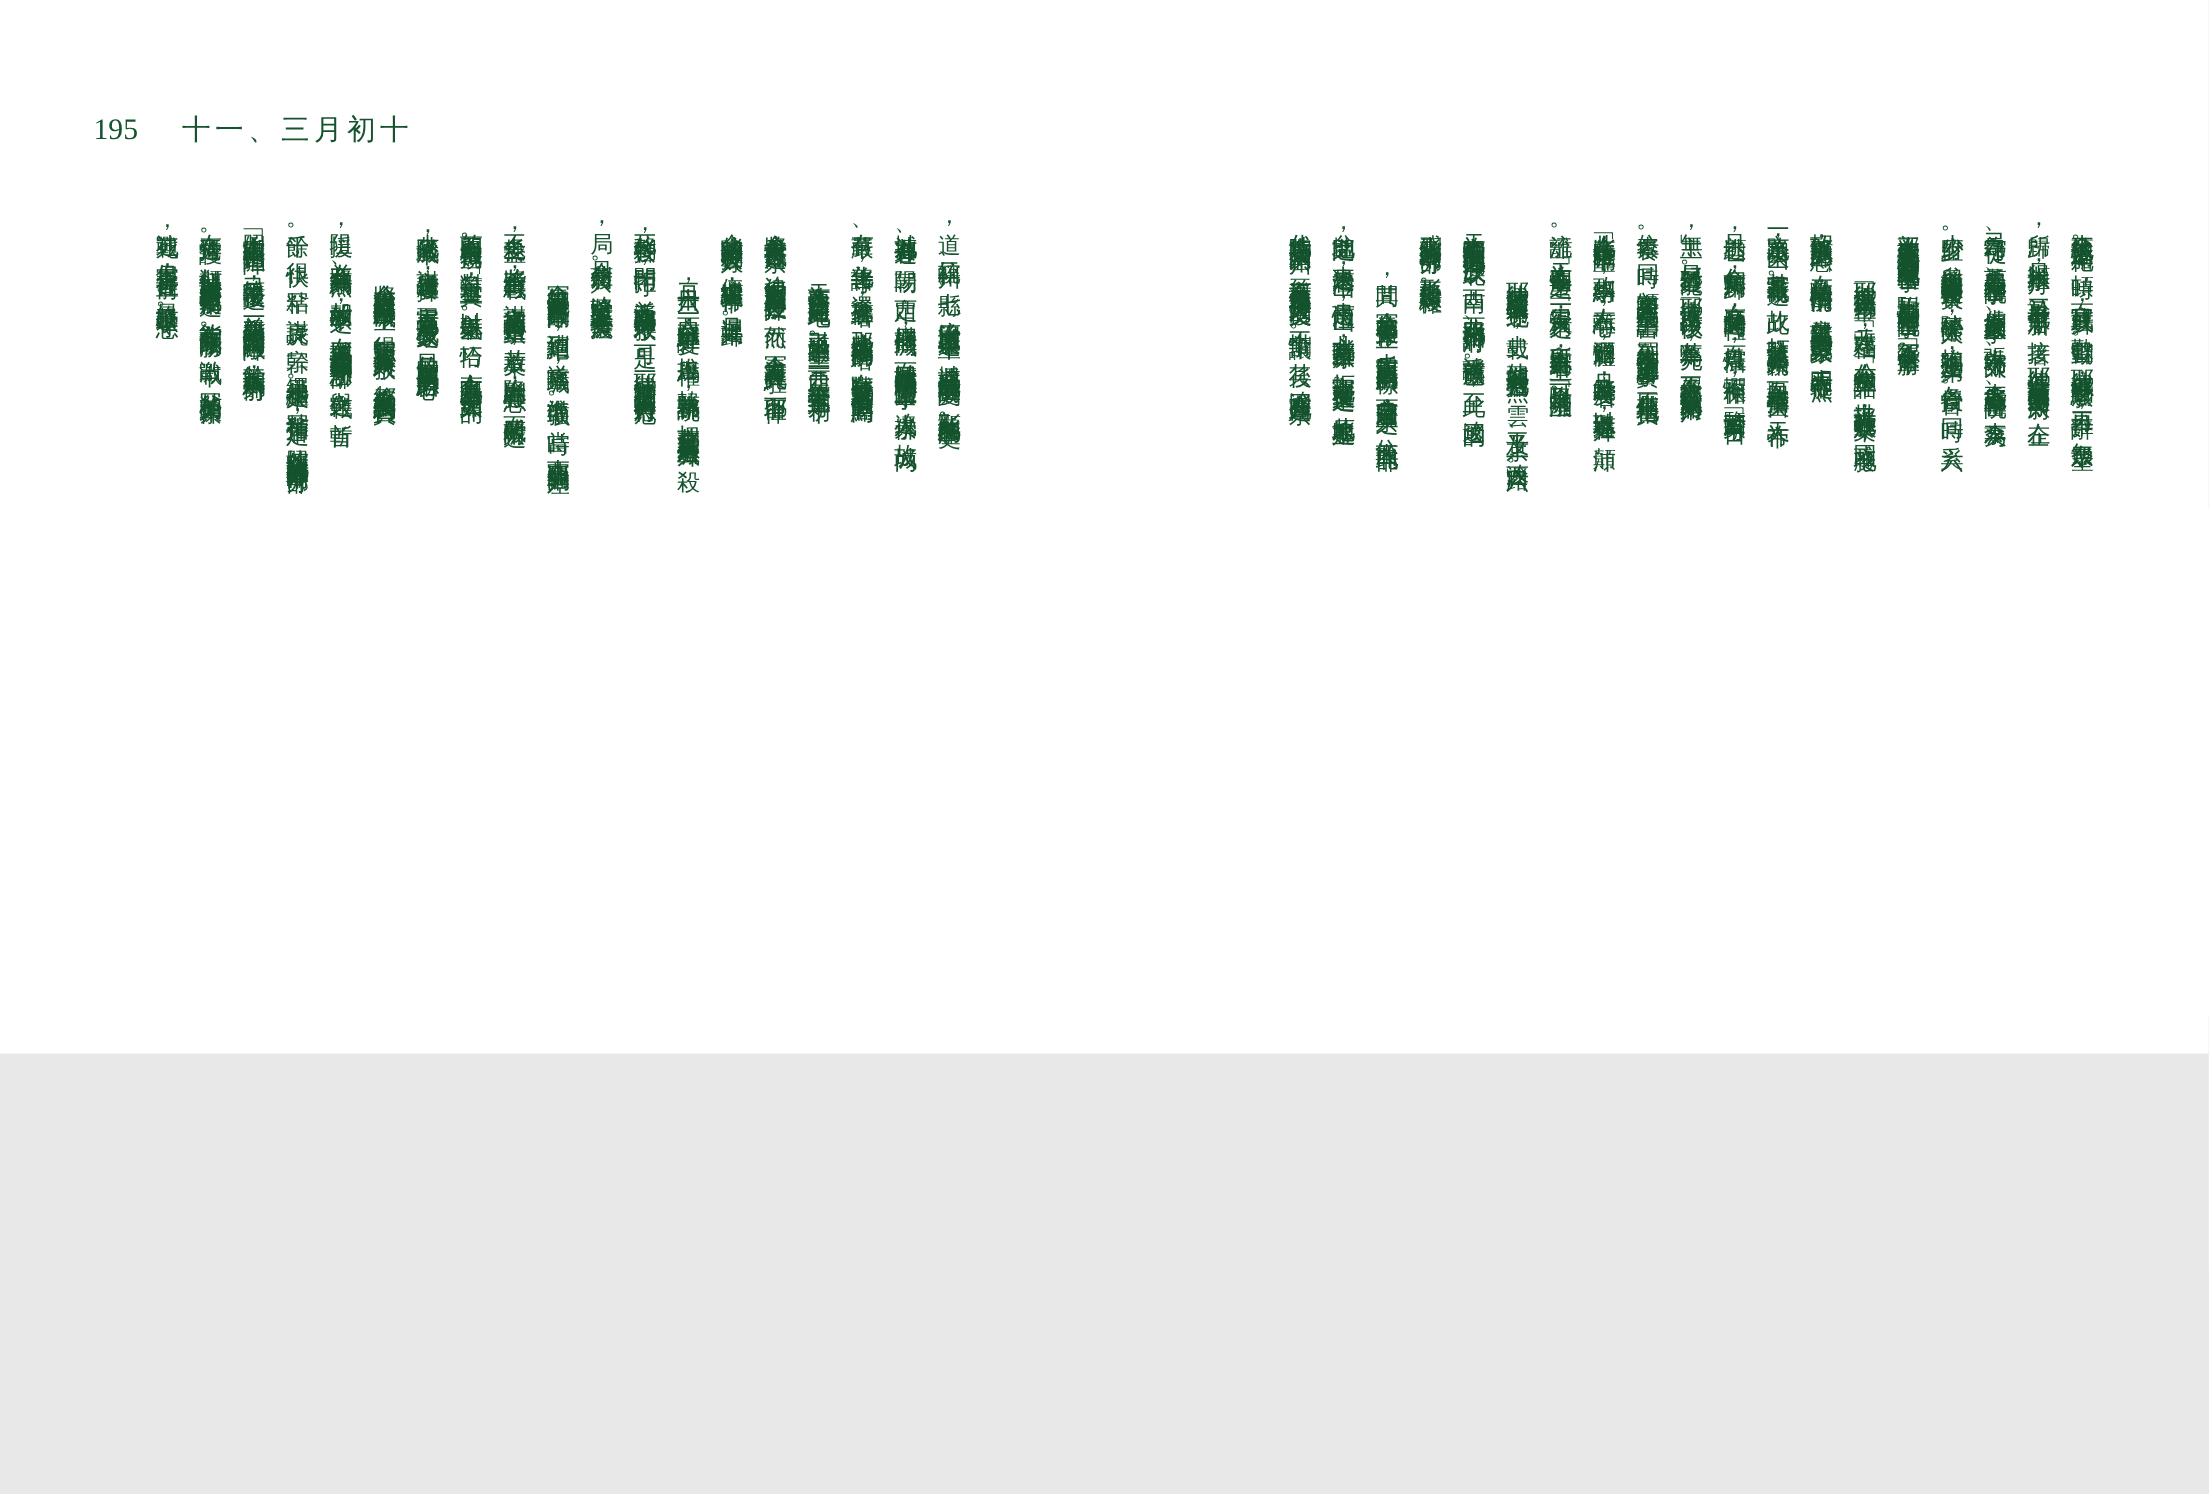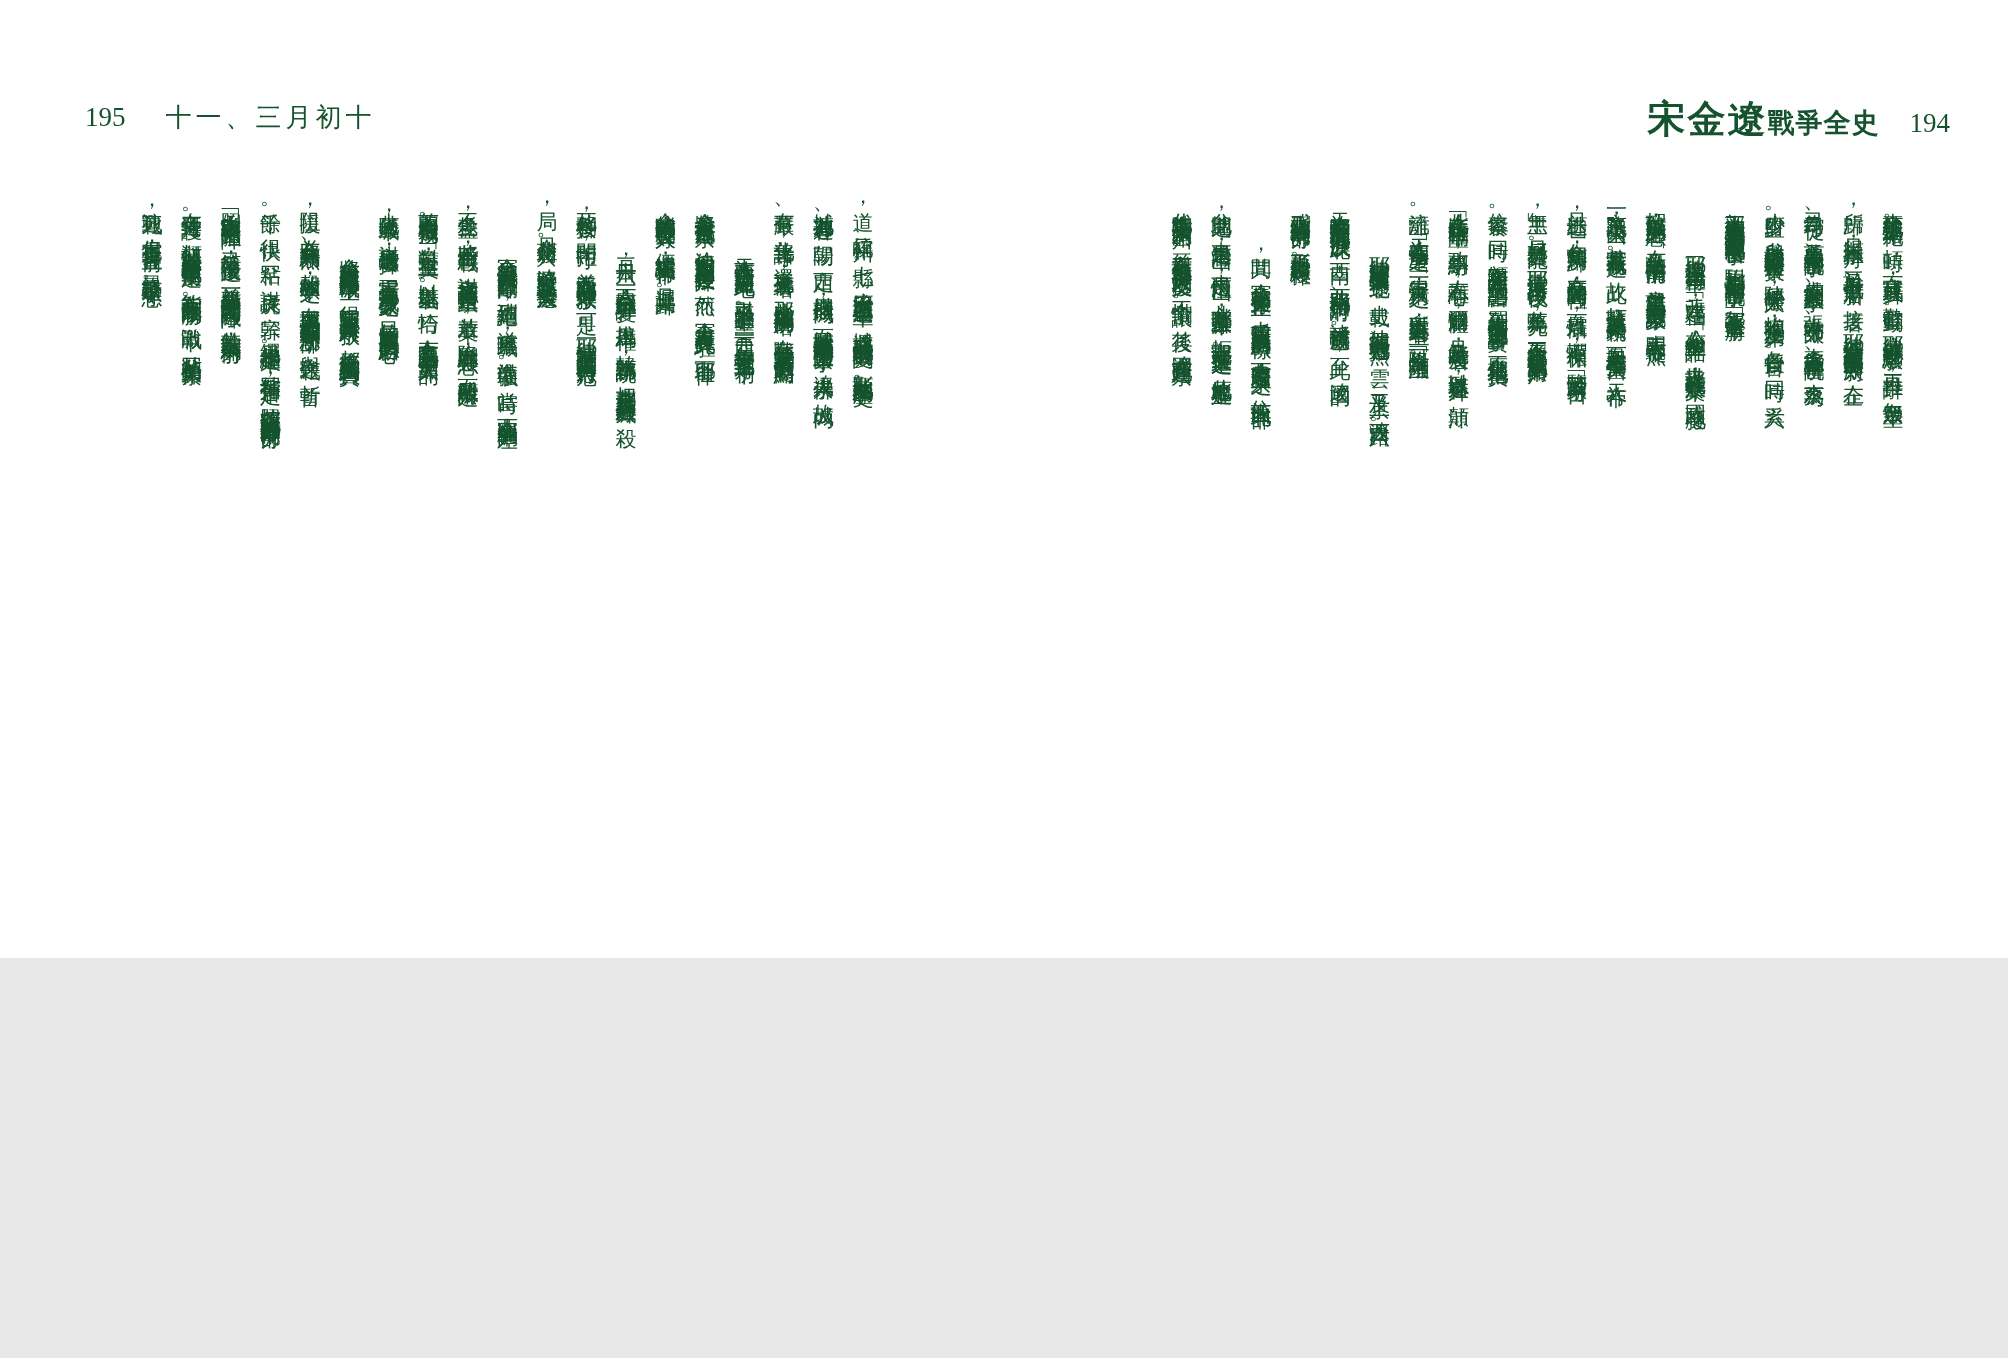--- a/index.html
+++ b/index.html
@@ -76,25 +76,20 @@
         <p class="tcol">　　金將夾谷射奴在圍城時俘獲城中生口，得知守軍曾祕密派人向外求救。都統府為此抽調人馬負責</p>
         <p class="tcol">阻援，並在金將蒲察烏烈、穀赧的率領之下，在城東四十里處成功攔截耿守忠所部，與之作戰，斬首</p>
         <p class="tcol">千餘。很快，粘罕、謀良虎、宗幹、繩果相繼趕來。粘罕指揮若定，按照傳統戰法將部隊分作兩部分，</p>
         <p class="tcol">照例由「硬軍」衝鋒陷陣，弓箭手隨後跟進，並親自帶領一部分士兵闖向敵陣，其餘士兵則下馬射箭，</p>
         <p class="tcol">在旁邊掩護。類似打法以前在護步達岡之戰中使用過，能夠有效克敵制勝。激戰中，粘罕的弟弟紮保</p>
         <p class="tcol">迪戰死，但是金軍勇往直前，最終擊退了耿守忠。</p>
       </div>
   </div>
 
   <div class="page" id="page-194">
-    <div class="running-header" id="header-194">
-      <span class="title-main">宋金遼</span>
-        <span class="title-sub">戰爭全史</span>
-      <span class="folio">194</span>
-    </div>
     <div class="page-body" id="body-194">
         <p class="tcol">李爽給他披上了赭袍。頓時，百官或拜或舞，歡聲雷動。耶律淳似乎有點驚駭，再三推辭，無奈眾望</p>
         <p class="tcol">所歸，只得順水推舟，於三月十七日做了新君。接著，耶律淳任命擁立有功的李處溫為守太尉、左企</p>
         <p class="tcol">弓為守司徒、曹勇義為知樞密院事、虞仲文為參知政事、張琳為守太師、李處能為直樞密院、李爽為</p>
         <p class="tcol">少府少監。參與擁立的提舉翰林醫官李爽、陳秘等十餘人，均獲賜進士及第，各自授官。同時，奚六</p>
         <p class="tcol">部大王兼總知東路兵馬事蕭幹為知北院樞密使事，駙馬都尉蕭旦為知樞密院事，怨軍改名「常勝軍」。</p>
         <p class="tcol">　　耶律淳自稱「天錫皇帝」，改元「建福」，公布「繼位革弊詔」，批評天祚帝耽於娛樂，國政廢弛，</p>
         <p class="tcol">招致難以平息的外患，在「敵壘尚遠」的情況下，竟然出現了王師自潰的荒謬景象，表明天祚帝從燕</p>
         <p class="tcol">京一路跑去了夾山，其實是不戰而逃。故此，打敗仗並非遼兵不精銳，而是主政者指揮失當。天祚帝</p>
         <p class="tcol">只顧逃亡，「旬余莫知所歸」，在這麼長的時間裡，「百姓震懾，懼不相保」，鑒於國家「不可一日</p>

